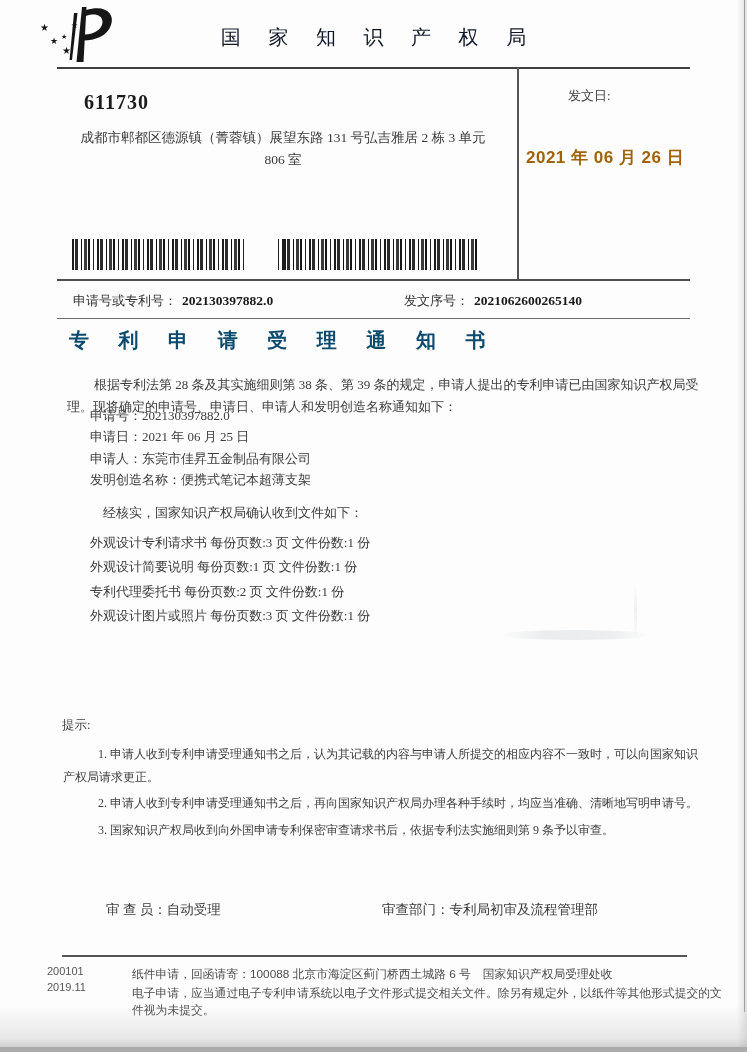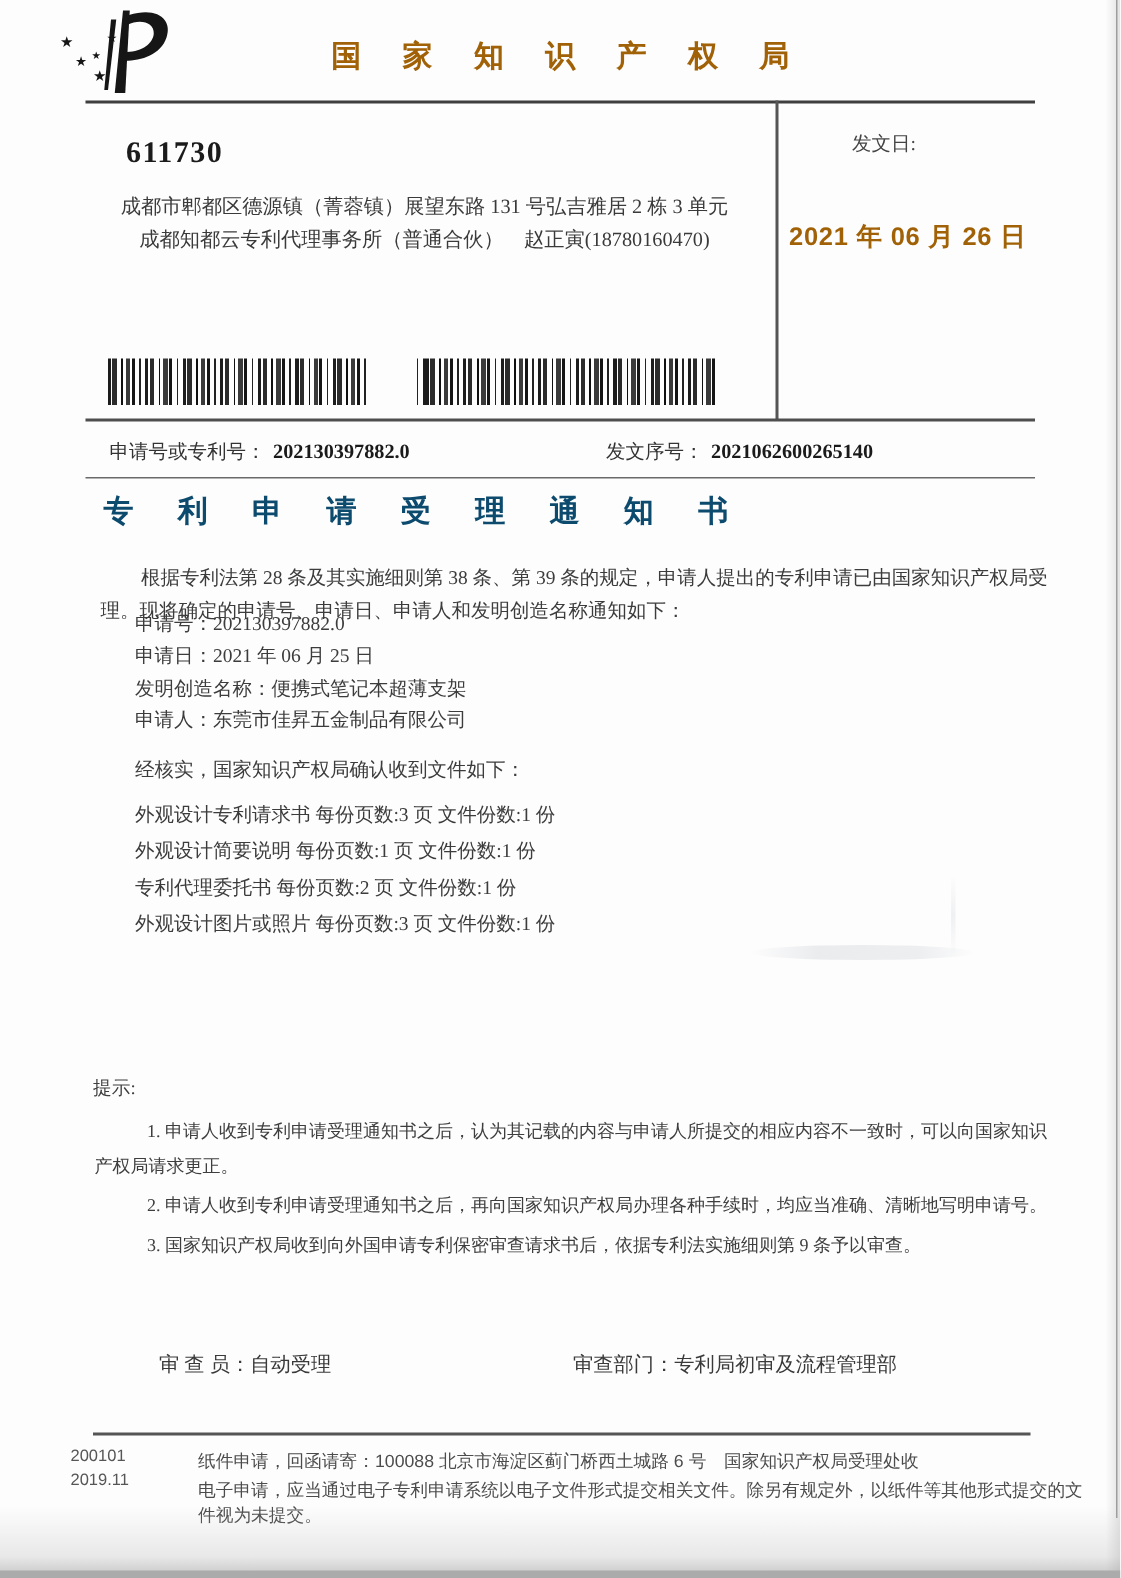--- a/index.html
+++ b/index.html
@@ -7,21 +7,21 @@
     position:relative;width:747px;height:1052px;overflow:hidden;
     background:#fdfdfd;
     font-family:"Liberation Serif","DejaVu Serif",serif;
     color:#3d3d3d;
   }
   
   .logo{position:absolute;left:30px;top:4px;width:90px;height:64px;}
   .office-title{
     position:absolute;left:57px;top:24px;width:633px;text-align:center;
     font-family:"Liberation Sans","DejaVu Sans",sans-serif;
-    font-size:20px;font-weight:700;letter-spacing:11px;color:#a16207;text-indent:11px;
+    font-size:20px;font-weight:400;letter-spacing:11px;color:#0f172a;text-indent:11px;
   }
   .rule{position:absolute;background:#4a4a4a;}
   .rule-top{left:57px;top:67px;width:633px;height:2px;background:#3f3f3f;}
   .vline-divider{left:517px;top:67px;width:2px;height:213px;background:#555;}
   .rule-headerbottom{left:57px;top:279px;width:633px;height:2px;background:#4e4e4e;}
   .page-edge-right{position:absolute;left:744px;top:0;width:1px;height:1012px;background:#9c9c9c;}
   .code-number{
     position:absolute;left:84px;top:91px;
     font-size:20px;font-weight:700;color:#1b1b1b;letter-spacing:1px;
   }
@@ -57,21 +57,21 @@
   .notice-title{
     position:absolute;left:57px;top:327px;width:633px;text-align:left;
     font-family:"Liberation Sans","DejaVu Sans",sans-serif;
     font-size:20px;font-weight:700;letter-spacing:12px;text-indent:12px;color:#0c4a6e;
   }
   .intro{
     position:absolute;left:67px;top:361px;width:640px;
     font-size:13px;line-height:22px;text-indent:27px;color:#3c3c3c;
   }
   .fields{position:absolute;left:90px;top:405px;font-size:13px;line-height:21.3px;color:#3c3c3c;}
-  .confirm-line{position:absolute;left:90px;top:504px;font-size:13px;color:#3c3c3c;}
+  .confirm-line{position:absolute;left:103px;top:504px;font-size:13px;color:#3c3c3c;}
   .documents{position:absolute;left:90px;top:531px;font-size:13px;line-height:24.4px;color:#3c3c3c;}
   
   .tips-label{position:absolute;left:62px;top:717px;font-size:12.5px;color:#3e3e3e;}
   .tips{
     position:absolute;left:63px;top:743px;width:642px;
     font-size:12px;line-height:22.5px;color:#3e3e3e;
   }
   .tips p{margin:0 0 4px 0;text-indent:35px;}
   
   .examiner{position:absolute;left:106px;top:901px;font-size:13.5px;color:#3a3a3a;}
@@ -130,21 +130,21 @@
 
   <div class="rule rule-top"></div>
   <div class="rule vline-divider"></div>
   <div class="rule rule-headerbottom"></div>
   <div class="page-edge-right"></div>
 
   <div class="code-number">611730</div>
 
   <div class="address-block">
     <div>成都市郫都区德源镇（菁蓉镇）展望东路 131 号弘吉雅居 2 栋 3 单元</div>
-    <div>成都知都云专利代理事务所（普通合伙）　赵正寅(18780160470)</div>
+    <div>806 室</div>
   </div>
 
   <div class="dispatch-label">发文日:</div>
   <div class="dispatch-date">2021 年 06 月 26 日</div>
 
   <div class="barcode barcode-left"></div>
   <div class="barcode barcode-right"></div>
 
   <div class="meta-row">
     <div class="meta-app">
@@ -157,22 +157,22 @@
 
   <div class="rule rule-meta"></div>
 
   <div class="notice-title">专 利 申 请 受 理 通 知 书</div>
 
   <p class="intro">根据专利法第 28 条及其实施细则第 38 条、第 39 条的规定，申请人提出的专利申请已由国家知识产权局受理。现将确定的申请号、申请日、申请人和发明创造名称通知如下：</p>
 
   <div class="fields">
     <div><span>申请号：</span><span>202130397882.0</span></div>
     <div><span>申请日：</span><span>2021 年 06 月 25 日</span></div>
+    <div><span>申请人：</span><span>东莞市佳昇五金制品有限公司</span></div>
     <div><span>发明创造名称：</span><span>便携式笔记本超薄支架</span></div>
-    <div><span>申请人：</span><span>东莞市佳昇五金制品有限公司</span></div>
   </div>
 
   <div class="confirm-line">经核实，国家知识产权局确认收到文件如下：</div>
 
   <div class="documents">
     <div>外观设计专利请求书 每份页数:3 页 文件份数:1 份</div>
     <div>外观设计简要说明 每份页数:1 页 文件份数:1 份</div>
     <div>专利代理委托书 每份页数:2 页 文件份数:1 份</div>
     <div>外观设计图片或照片 每份页数:3 页 文件份数:1 份</div>
   </div>

